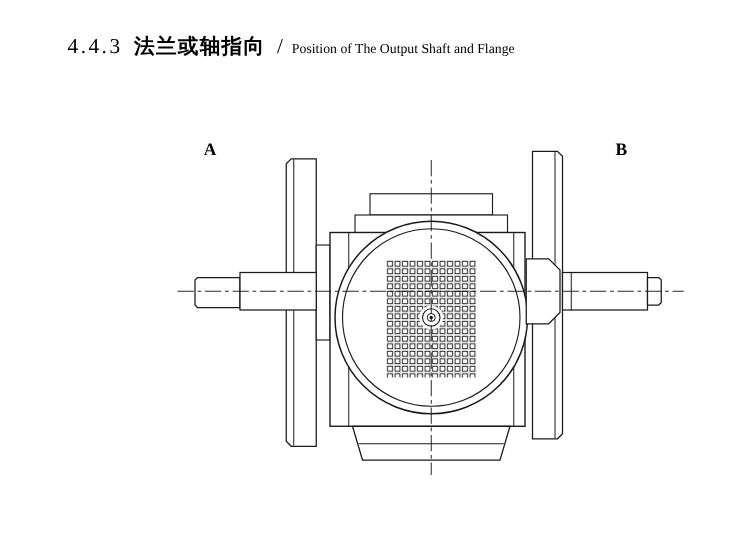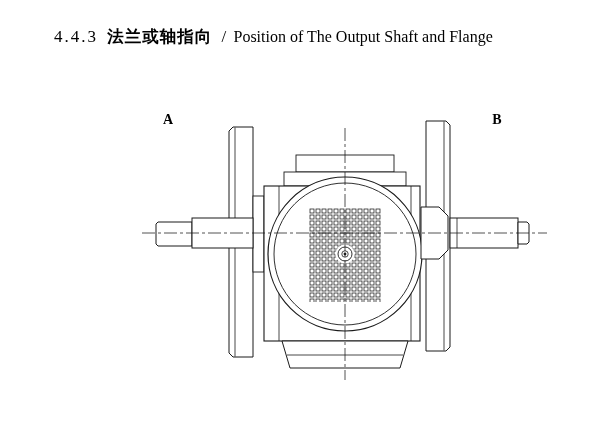--- a/index.html
+++ b/index.html
@@ -33,21 +33,21 @@
     font-size: 16.5px;
     margin-left: 5px;
     letter-spacing: 1px;
   }
   .t-sep {
     font-family: "Liberation Serif", serif;
     margin: 0 3px 0 5px;
   }
   .t-en {
     font-family: "Liberation Serif", serif;
-    font-size: 16px;
+    font-size: 11px;
   }
   svg.drawing {
     position: absolute;
     left: 0;
     top: 0;
   }
   text.pos-label {
     font-family: "Liberation Serif", serif;
     font-weight: 700;
     font-size: 14px;

